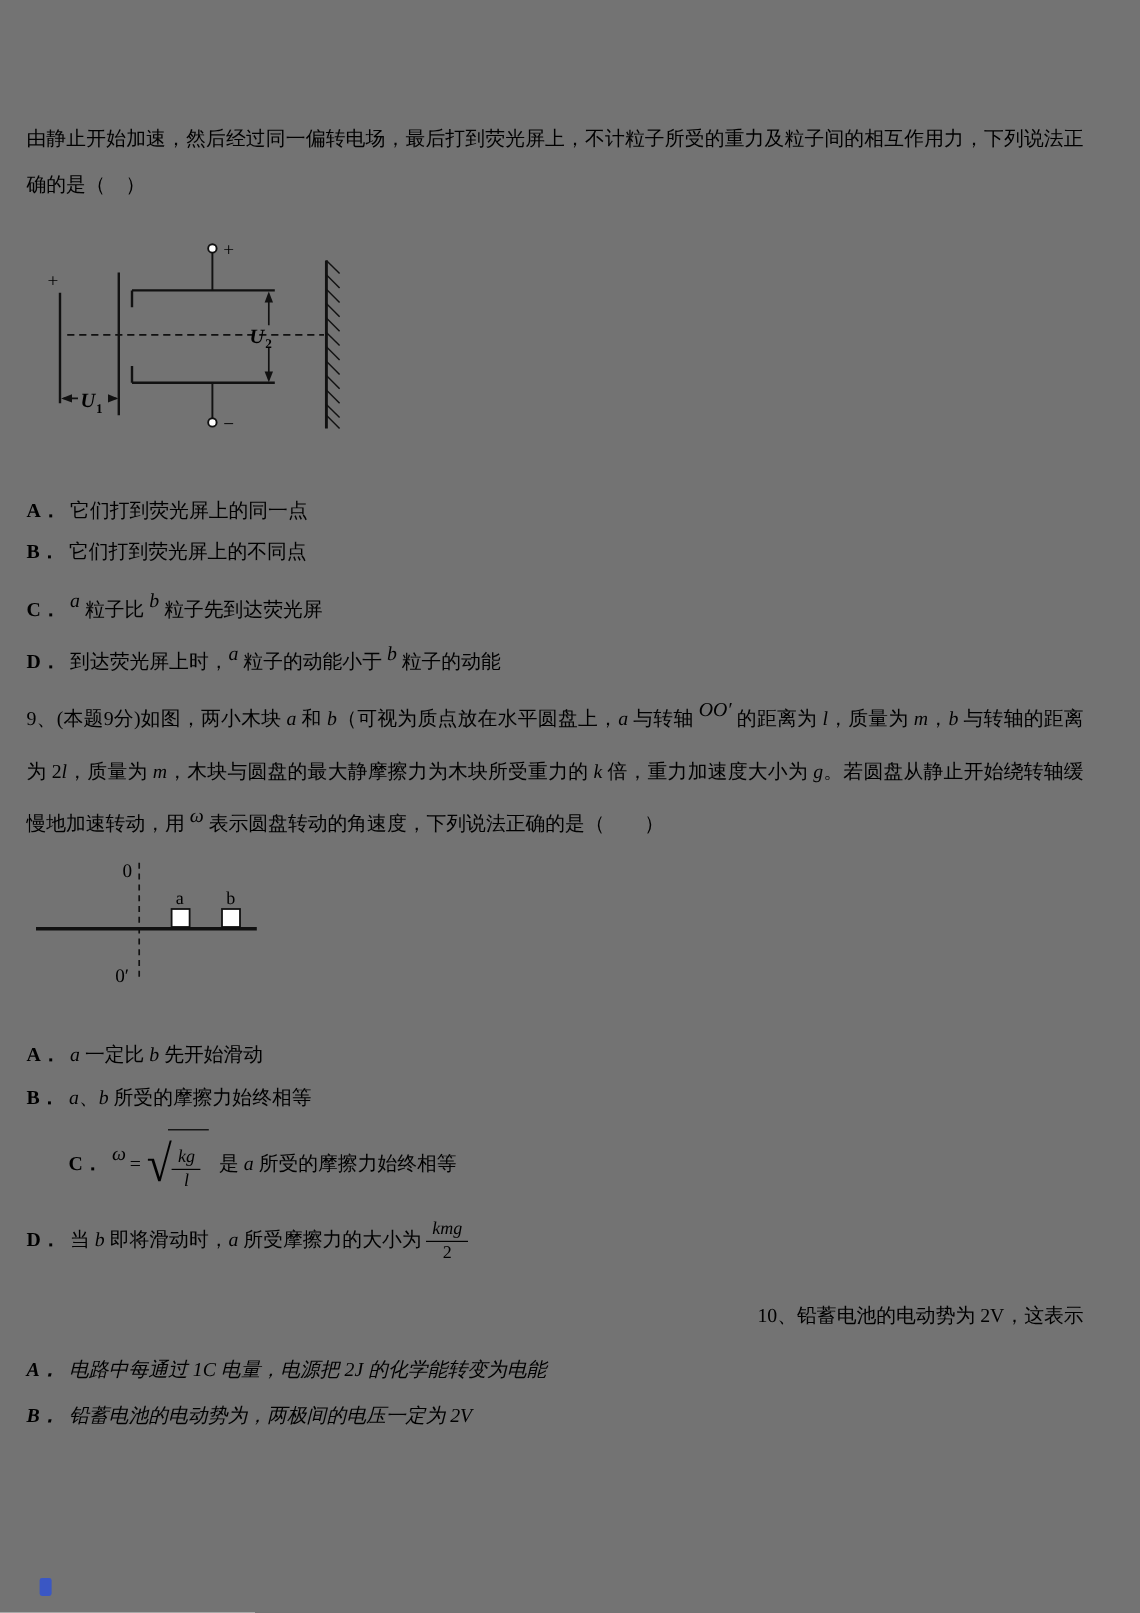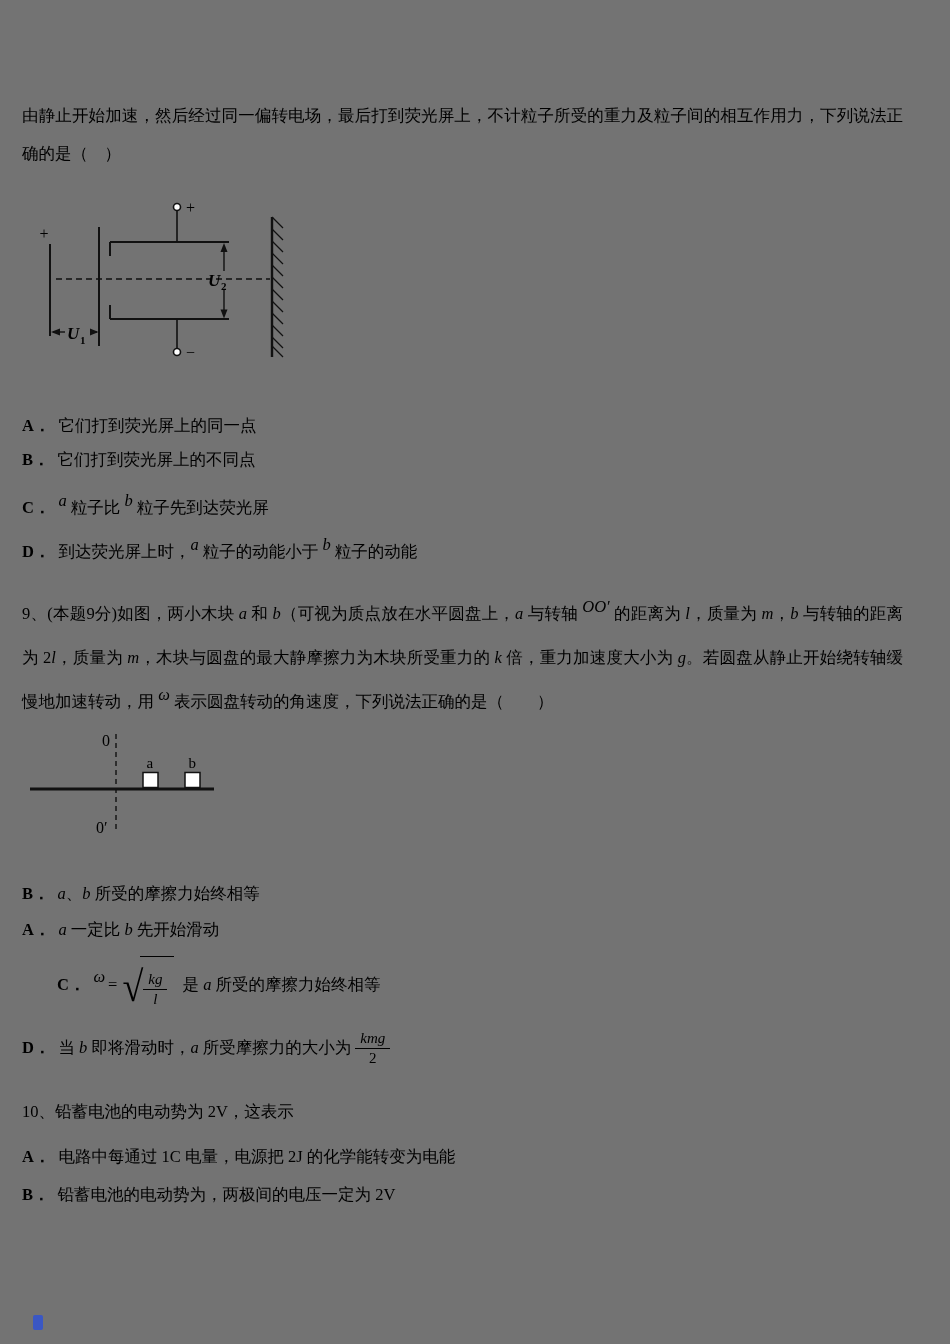--- a/index.html
+++ b/index.html
@@ -10,39 +10,39 @@
     margin: 0 auto;
     background: #737373;
     color: #000;
     font-family: "Liberation Serif", "DejaVu Serif", serif;
     box-sizing: border-box;
     padding: 97px 47px 0 22px;
     overflow: hidden;
   }
   .stem { margin: 0; text-align: justify; font-size: 16.5px; }
   .intro { line-height: 38px; }
-  .q9stem { margin-top: 23px; line-height: 44px; }
-  .q10stem { margin-top: 26px; line-height: 24px; text-align: left; }
+  .q9stem { margin-top: 8px; line-height: 44px; }
+  .q10stem { margin-top: 26px; line-height: 24px; text-align: right; }
 
   .fig { display: block; }
   .fig1 { margin: 16px 0 0 10px; }
   .fig2 { margin: 4px 0 0 6px; }
 
   .opts { font-size: 16.5px; }
   .opt { line-height: 34px; }
   .opt-label { font-weight: bold; margin-right: 8px; }
   .q8opts { margin-top: 42px; }
   .q8opts .opt-c { margin-top: 14px; }
   .q8opts .opt-d { margin-top: 10px; }
   .q9opts { margin-top: 36px; }
   .q9opts .opt { line-height: 36px; }
   .q9opts .opt-c { margin-top: 8px; line-height: 56px; margin-left: 35px; }
   .q9opts .opt-d { margin-top: 6px; line-height: 52px; }
   .q10opts { margin-top: 14px; }
-  .q10opts .opt { line-height: 38px; }
+  .q10opts .opt { line-height: 38px; font-style: italic; }
 
   
   .v  { font-family: "Liberation Serif", "DejaVu Serif", serif; font-style: italic; }
   
   .vs { font-family: "Liberation Serif", "DejaVu Serif", serif; font-style: italic;
         position: relative; top: -0.45em; display: inline-block; }
 
   .eq { margin: 0 5px 0 3px; }
 
   
@@ -153,24 +153,24 @@
     <text x="68" y="105" font-size="16">0′</text>
     <line x1="2" y1="61" x2="186" y2="61" stroke="#111" stroke-width="3"></line>
     <rect x="115" y="44.5" width="15" height="15" fill="#fff" stroke="#111" stroke-width="1.5"></rect>
     <text x="118.5" y="40" font-size="15">a</text>
     <rect x="157" y="44.5" width="15" height="15" fill="#fff" stroke="#111" stroke-width="1.5"></rect>
     <text x="160.5" y="40" font-size="15">b</text>
   </svg>
 
   <div class="opts q9opts">
     <div class="opt">
-      <span class="opt-label">B．</span><span class="opt-text"><span class="v">a</span><span>、</span><span class="v">b</span><span> 所受的摩擦力始终相等</span></span>
+      <span class="opt-label">A．</span><span class="opt-text"><span class="v">a</span><span> 一定比 </span><span class="v">b</span><span> 先开始滑动</span></span>
     </div>
     <div class="opt">
-      <span class="opt-label">A．</span><span class="opt-text"><span class="v">a</span><span> 一定比 </span><span class="v">b</span><span> 先开始滑动</span></span>
+      <span class="opt-label">B．</span><span class="opt-text"><span class="v">a</span><span>、</span><span class="v">b</span><span> 所受的摩擦力始终相等</span></span>
     </div>
     <div class="opt opt-c">
       <span class="opt-label">C．</span><span class="opt-text"><span class="vs">ω</span><span class="eq">=</span><span class="sqrt">
             <span class="sqrt-sym">√</span>
             <span class="sqrt-body"><span class="frac">
                 <span class="fnum v">kg</span>
                 <span class="fden v">l</span>
               </span></span>
           </span><span><span> 是 </span><span class="v">a</span><span> 所受的摩擦力始终相等</span></span></span>
     </div>

